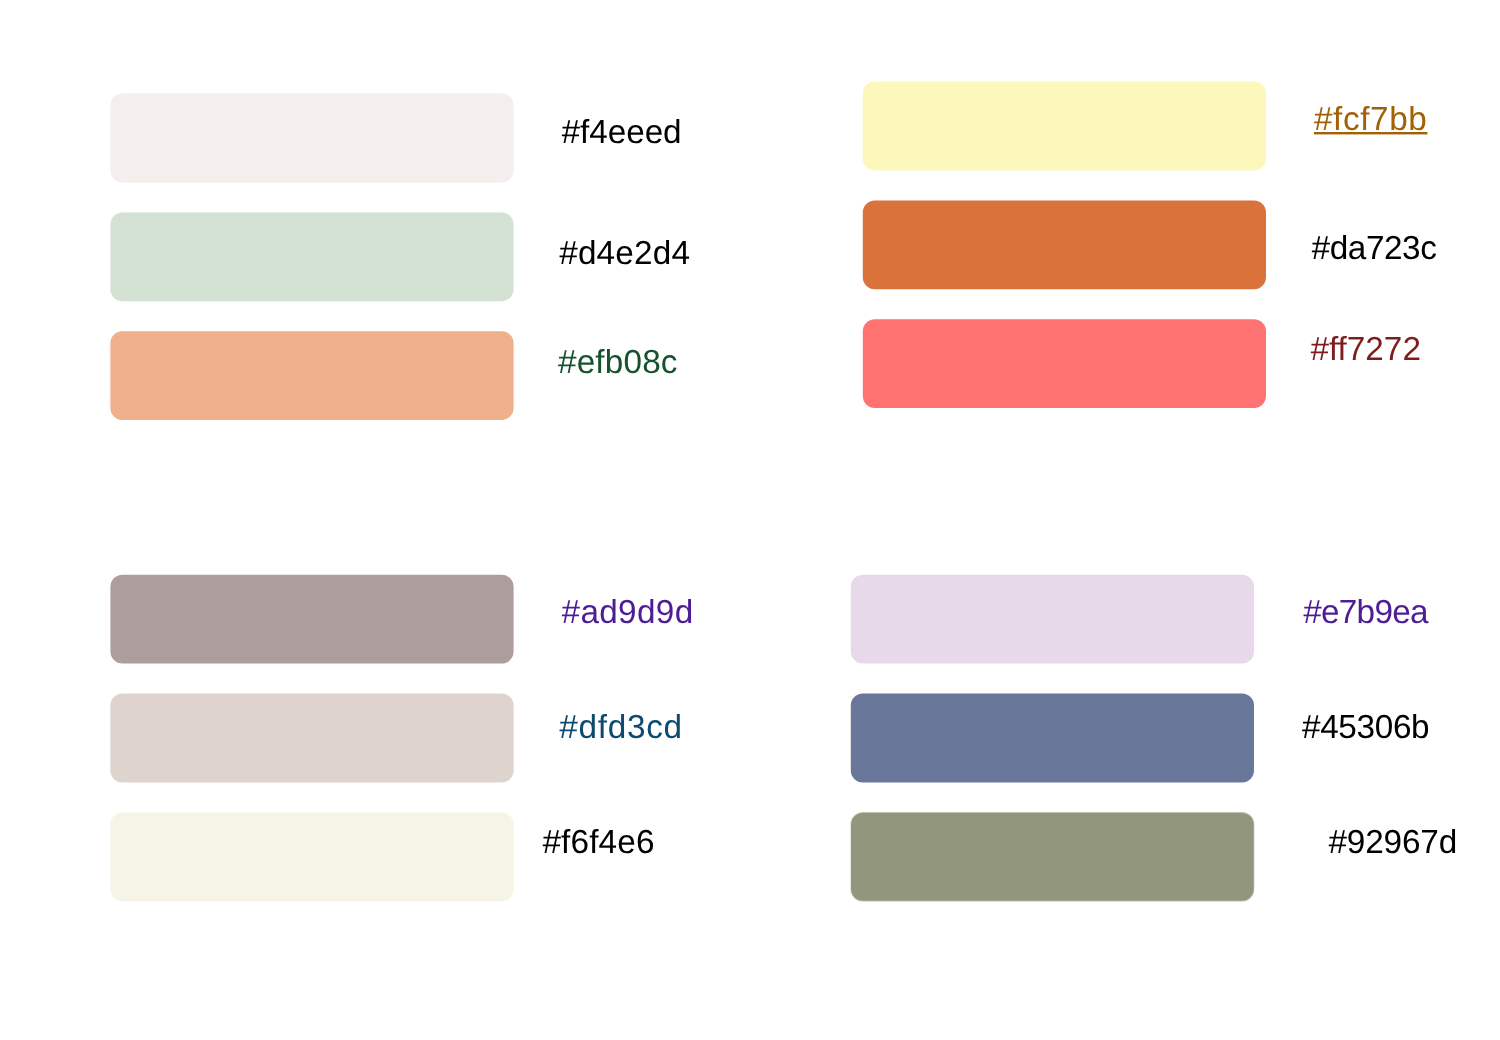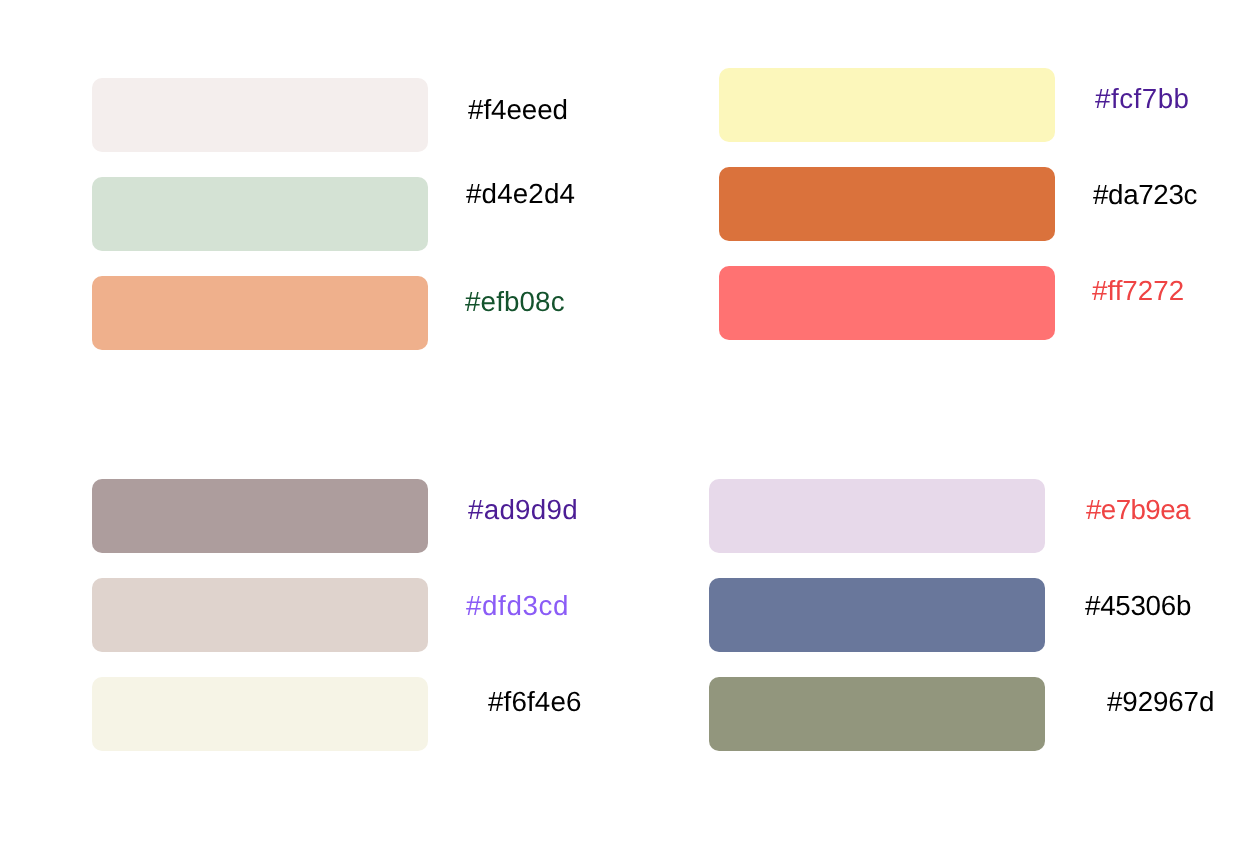--- a/index.html
+++ b/index.html
@@ -49,28 +49,28 @@
   #g1 .i2 .swatch-chip { top:266.0px; }
   #g2 .i0 .swatch-chip { top:478.9px; }
   #g2 .i1 .swatch-chip { top:577.9px; }
   #g2 .i2 .swatch-chip { top:676.9px; }
   #g3 .i0 .swatch-chip { top:479.0px; }
   #g3 .i1 .swatch-chip { top:578.0px; }
   #g3 .i2 .swatch-chip { top:677.0px; }
 
   
   #g0 .i0 .swatch-label { left:468.3px;  top:96.10px;  letter-spacing:-0.05px;  }
-  #g0 .i1 .swatch-label { left:466.0px;  top:180px; letter-spacing:0.15px;text-align:right;   }
+  #g0 .i1 .swatch-label { left:466.0px;  top:197px; letter-spacing:0.15px;text-align:right;   }
   #g0 .i2 .swatch-label { left:465.2px;  top:288.10px; letter-spacing:0.133px;  }
   #g1 .i0 .swatch-label { left:1095.2px; top:84.80px;  letter-spacing:0.5px;    }
   #g1 .i1 .swatch-label { left:1093.1px; top:181.10px; letter-spacing:-0.35px;  }
   #g1 .i2 .swatch-label { left:1092.0px; top:277.20px; letter-spacing:0px;      }
   #g2 .i0 .swatch-label { left:468.3px;  top:496.10px; letter-spacing:0.267px;  }
   #g2 .i1 .swatch-label { left:466.0px;  top:592.20px; letter-spacing:0.617px;  }
-  #g2 .i2 .swatch-label { left:488px;  top:687.80px; letter-spacing:0.133px;  }
+  #g2 .i2 .swatch-label { left:452px;  top:687.80px; letter-spacing:0.133px;  }
   #g3 .i0 .swatch-label { left:1086.0px; top:496.10px; letter-spacing:-0.6px;   }
   #g3 .i1 .swatch-label { left:1084.5px; top:592.00px; letter-spacing:-0.283px; }
   #g3 .i2 .swatch-label { left:1083.4px; top:688.10px; letter-spacing:-0.117px;margin-left:24px; }
 </style>
 </head>
 <body style="background-color: rgb(255, 255, 255);">
 
 <div class="palette-group" id="g0">
   <div class="swatch-item i0">
     <div class="swatch-chip" style="background-color: rgb(244, 238, 237); border-radius: 10px;"></div>
@@ -82,51 +82,51 @@
   </div>
   <div class="swatch-item i2">
     <div class="swatch-chip" style="background-color: rgb(239, 176, 140); border-radius: 10px;"></div>
     <div class="swatch-label" style="color: #14532d;">#efb08c</div>
   </div>
 </div>
 
 <div class="palette-group" id="g1">
   <div class="swatch-item i0">
     <div class="swatch-chip" style="background-color: rgb(252, 247, 187); border-radius: 10px;"></div>
-    <div class="swatch-label" style="color: #4c1d95;">#fcf7bb</div>
+    <div class="swatch-label" style="color: #a16207; text-decoration: underline;">#fcf7bb</div>
   </div>
   <div class="swatch-item i1">
     <div class="swatch-chip" style="background-color: rgb(218, 114, 60); border-radius: 10px;"></div>
-    <div class="swatch-label" style="color: rgb(0, 0, 0);">#da723c</div>
+    <div class="swatch-label" style="color: rgb(0, 0, 0); margin-top: 12px;">#da723c</div>
   </div>
   <div class="swatch-item i2">
     <div class="swatch-chip" style="background-color: rgb(255, 114, 114); border-radius: 10px;"></div>
-    <div class="swatch-label" style="color: #ef4444;">#ff7272</div>
+    <div class="swatch-label" style="color: #7f1d1d;">#ff7272</div>
   </div>
 </div>
 
 <div class="palette-group" id="g2">
   <div class="swatch-item i0">
     <div class="swatch-chip" style="background-color: rgb(173, 157, 157); border-radius: 10px;"></div>
     <div class="swatch-label" style="color: #4c1d95;">#ad9d9d</div>
   </div>
   <div class="swatch-item i1">
     <div class="swatch-chip" style="background-color: rgb(223, 211, 205); border-radius: 10px;"></div>
-    <div class="swatch-label" style="color: #8b5cf6;">#dfd3cd</div>
+    <div class="swatch-label" style="color: #0c4a6e;">#dfd3cd</div>
   </div>
   <div class="swatch-item i2">
     <div class="swatch-chip" style="background-color: rgb(246, 244, 230); border-radius: 10px;"></div>
     <div class="swatch-label" style="color: rgb(0, 0, 0);">#f6f4e6</div>
   </div>
 </div>
 
 <div class="palette-group" id="g3">
   <div class="swatch-item i0">
     <div class="swatch-chip" style="background-color: rgb(231, 217, 234); border-radius: 10px;"></div>
-    <div class="swatch-label" style="color: #ef4444;">#e7b9ea</div>
+    <div class="swatch-label" style="color: #4c1d95;">#e7b9ea</div>
   </div>
   <div class="swatch-item i1">
     <div class="swatch-chip" style="background-color: rgb(105, 119, 155); border-radius: 10px;"></div>
     <div class="swatch-label" style="color: rgb(0, 0, 0);">#45306b</div>
   </div>
   <div class="swatch-item i2">
     <div class="swatch-chip" style="background-color: rgb(146, 150, 125); border-radius: 10px;"></div>
     <div class="swatch-label" style="color: rgb(0, 0, 0);">#92967d</div>
   </div>
 </div>

